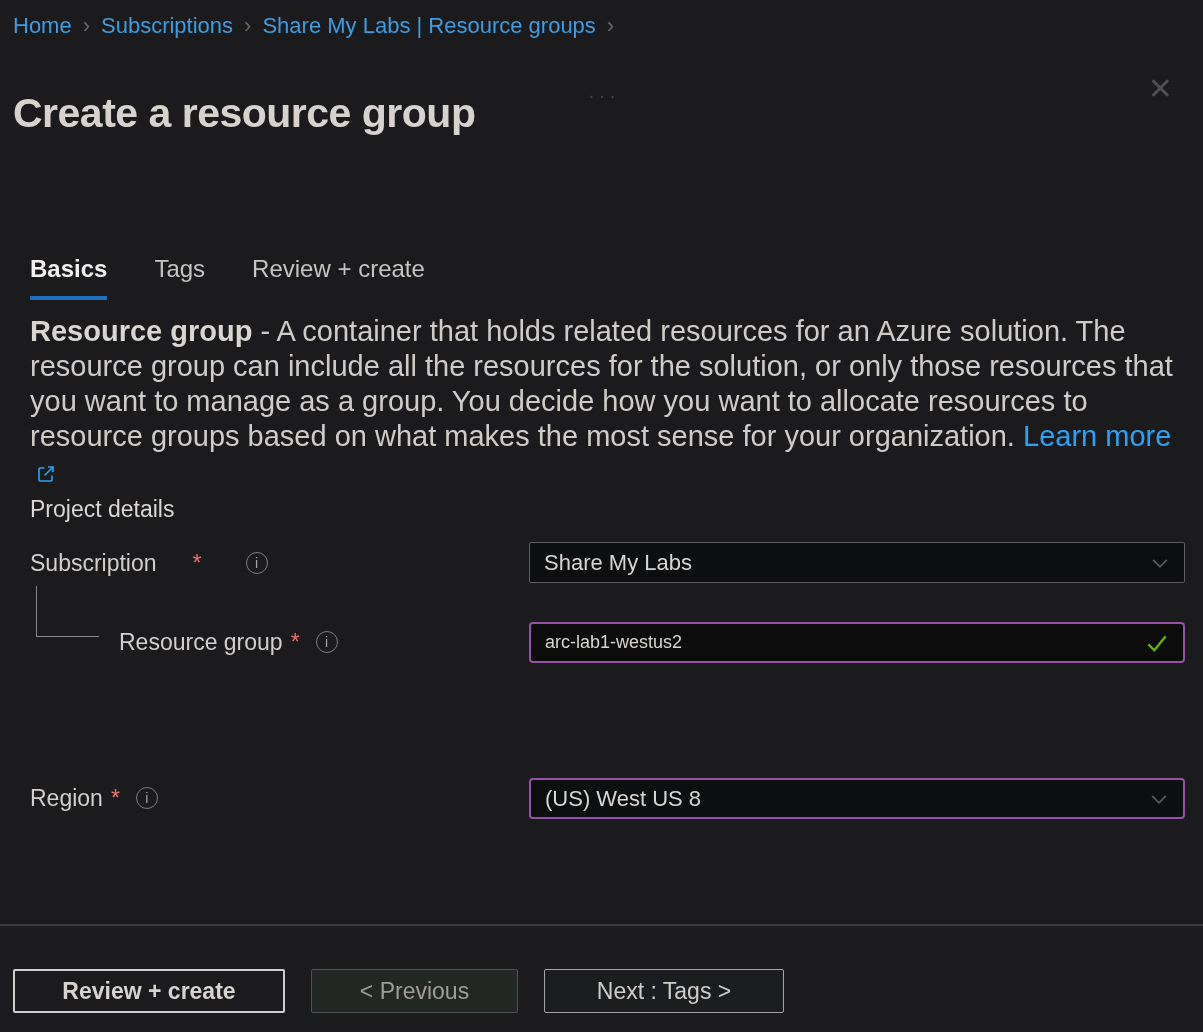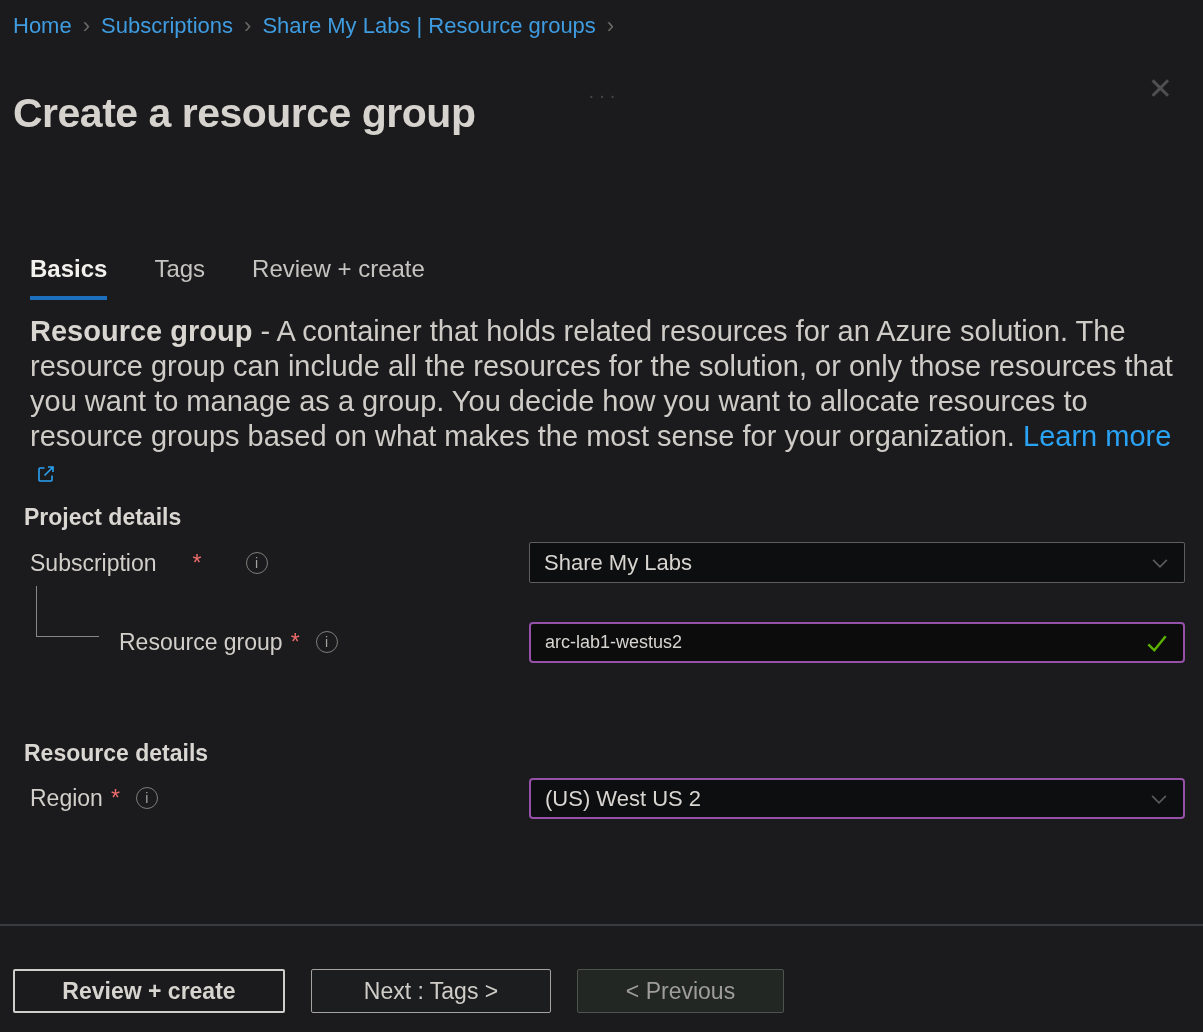--- a/index.html
+++ b/index.html
@@ -28,21 +28,21 @@
   .tab.active { color:#f3f1ee; font-weight:700; }
   .tab.active::after { content:""; position:absolute; left:0; right:0; bottom:0; height:4px; background: var(--tab_underline, #1c6fbd); }
 
   
   .desc { position:absolute; top:314px; left:30px; width:1153px; font-size:29px; line-height:35px; color:#cfccc8; }
   .desc b { color:#d9d6d1; }
   .learn-more { color: var(--link_blue, #2aa3f5); text-decoration:none; cursor:pointer; }
   .ext-icon { display:inline-block; vertical-align:-3px; margin-left:6px; color: var(--link_blue, #2aa3f5); }
 
   
-  .section-h { position:absolute; left:24px; font-size:23px; font-weight:700; color:#dad7d2;margin-top:8px; }
+  .section-h { position:absolute; left:30px; font-size:23px; font-weight:400; color:#dad7d2; }
   .h-project { top:496px; }
   .h-resource { top:732px; }
 
   
   .field-label { position:absolute; height:40px; display:flex; align-items:center; font-size:23px; color:#d2cfca; }
   .lbl-subscription { left:30px; top:543px;gap:28px; }
   .lbl-resourcegroup { left:119px; top:622px; }
   .lbl-region { left:30px; top:778px; }
   .req { color: var(--required_red, #ee6b6b); margin-left:8px; font-size:23px; }
   .info-icon { width:22px; height:22px; border:1px solid #7f7d7a; border-radius:50%; color:#a5a3a0;
@@ -124,36 +124,35 @@
   </div>
   <div class="field field-rg">
     <input type="text" value="arc-lab1-westus2" style="">
     <span class="check">
         <svg width="24" height="24" viewBox="0 0 18 18" fill="none" stroke="currentColor" stroke-width="1.8">
           <path d="M2.5 10l4.5 4.5L15.5 4"></path>
         </svg>
       </span>
   </div>
 
-  <h2 class="section-h h-resource">Resource details</h2>
 
   <div class="field-label lbl-region">
     <span>Region</span>
     <span class="req">*</span>
     <span class="info-icon">i</span>
   </div>
   <div class="field field-region" role="combobox">
-    <span class="field-value">(US) West US 2</span>
+    <span class="field-value">(US) West US 8</span>
     <span class="chevron">
         <svg width="20" height="20" viewBox="0 0 16 16" fill="none" stroke="currentColor" stroke-width="1.4">
           <path d="M2.5 5.5l5.5 5.5 5.5-5.5"></path>
         </svg>
       </span>
   </div>
 
   <div class="divider"></div>
   <div class="footer">
     <button class="btn btn-review">Review + create</button>
+    <button class="btn btn-previous">&lt; Previous</button>
     <button class="btn btn-next">Next : Tags &gt;</button>
-    <button class="btn btn-previous">&lt; Previous</button>
   </div>
 
 </div>
 
 </body></html>

